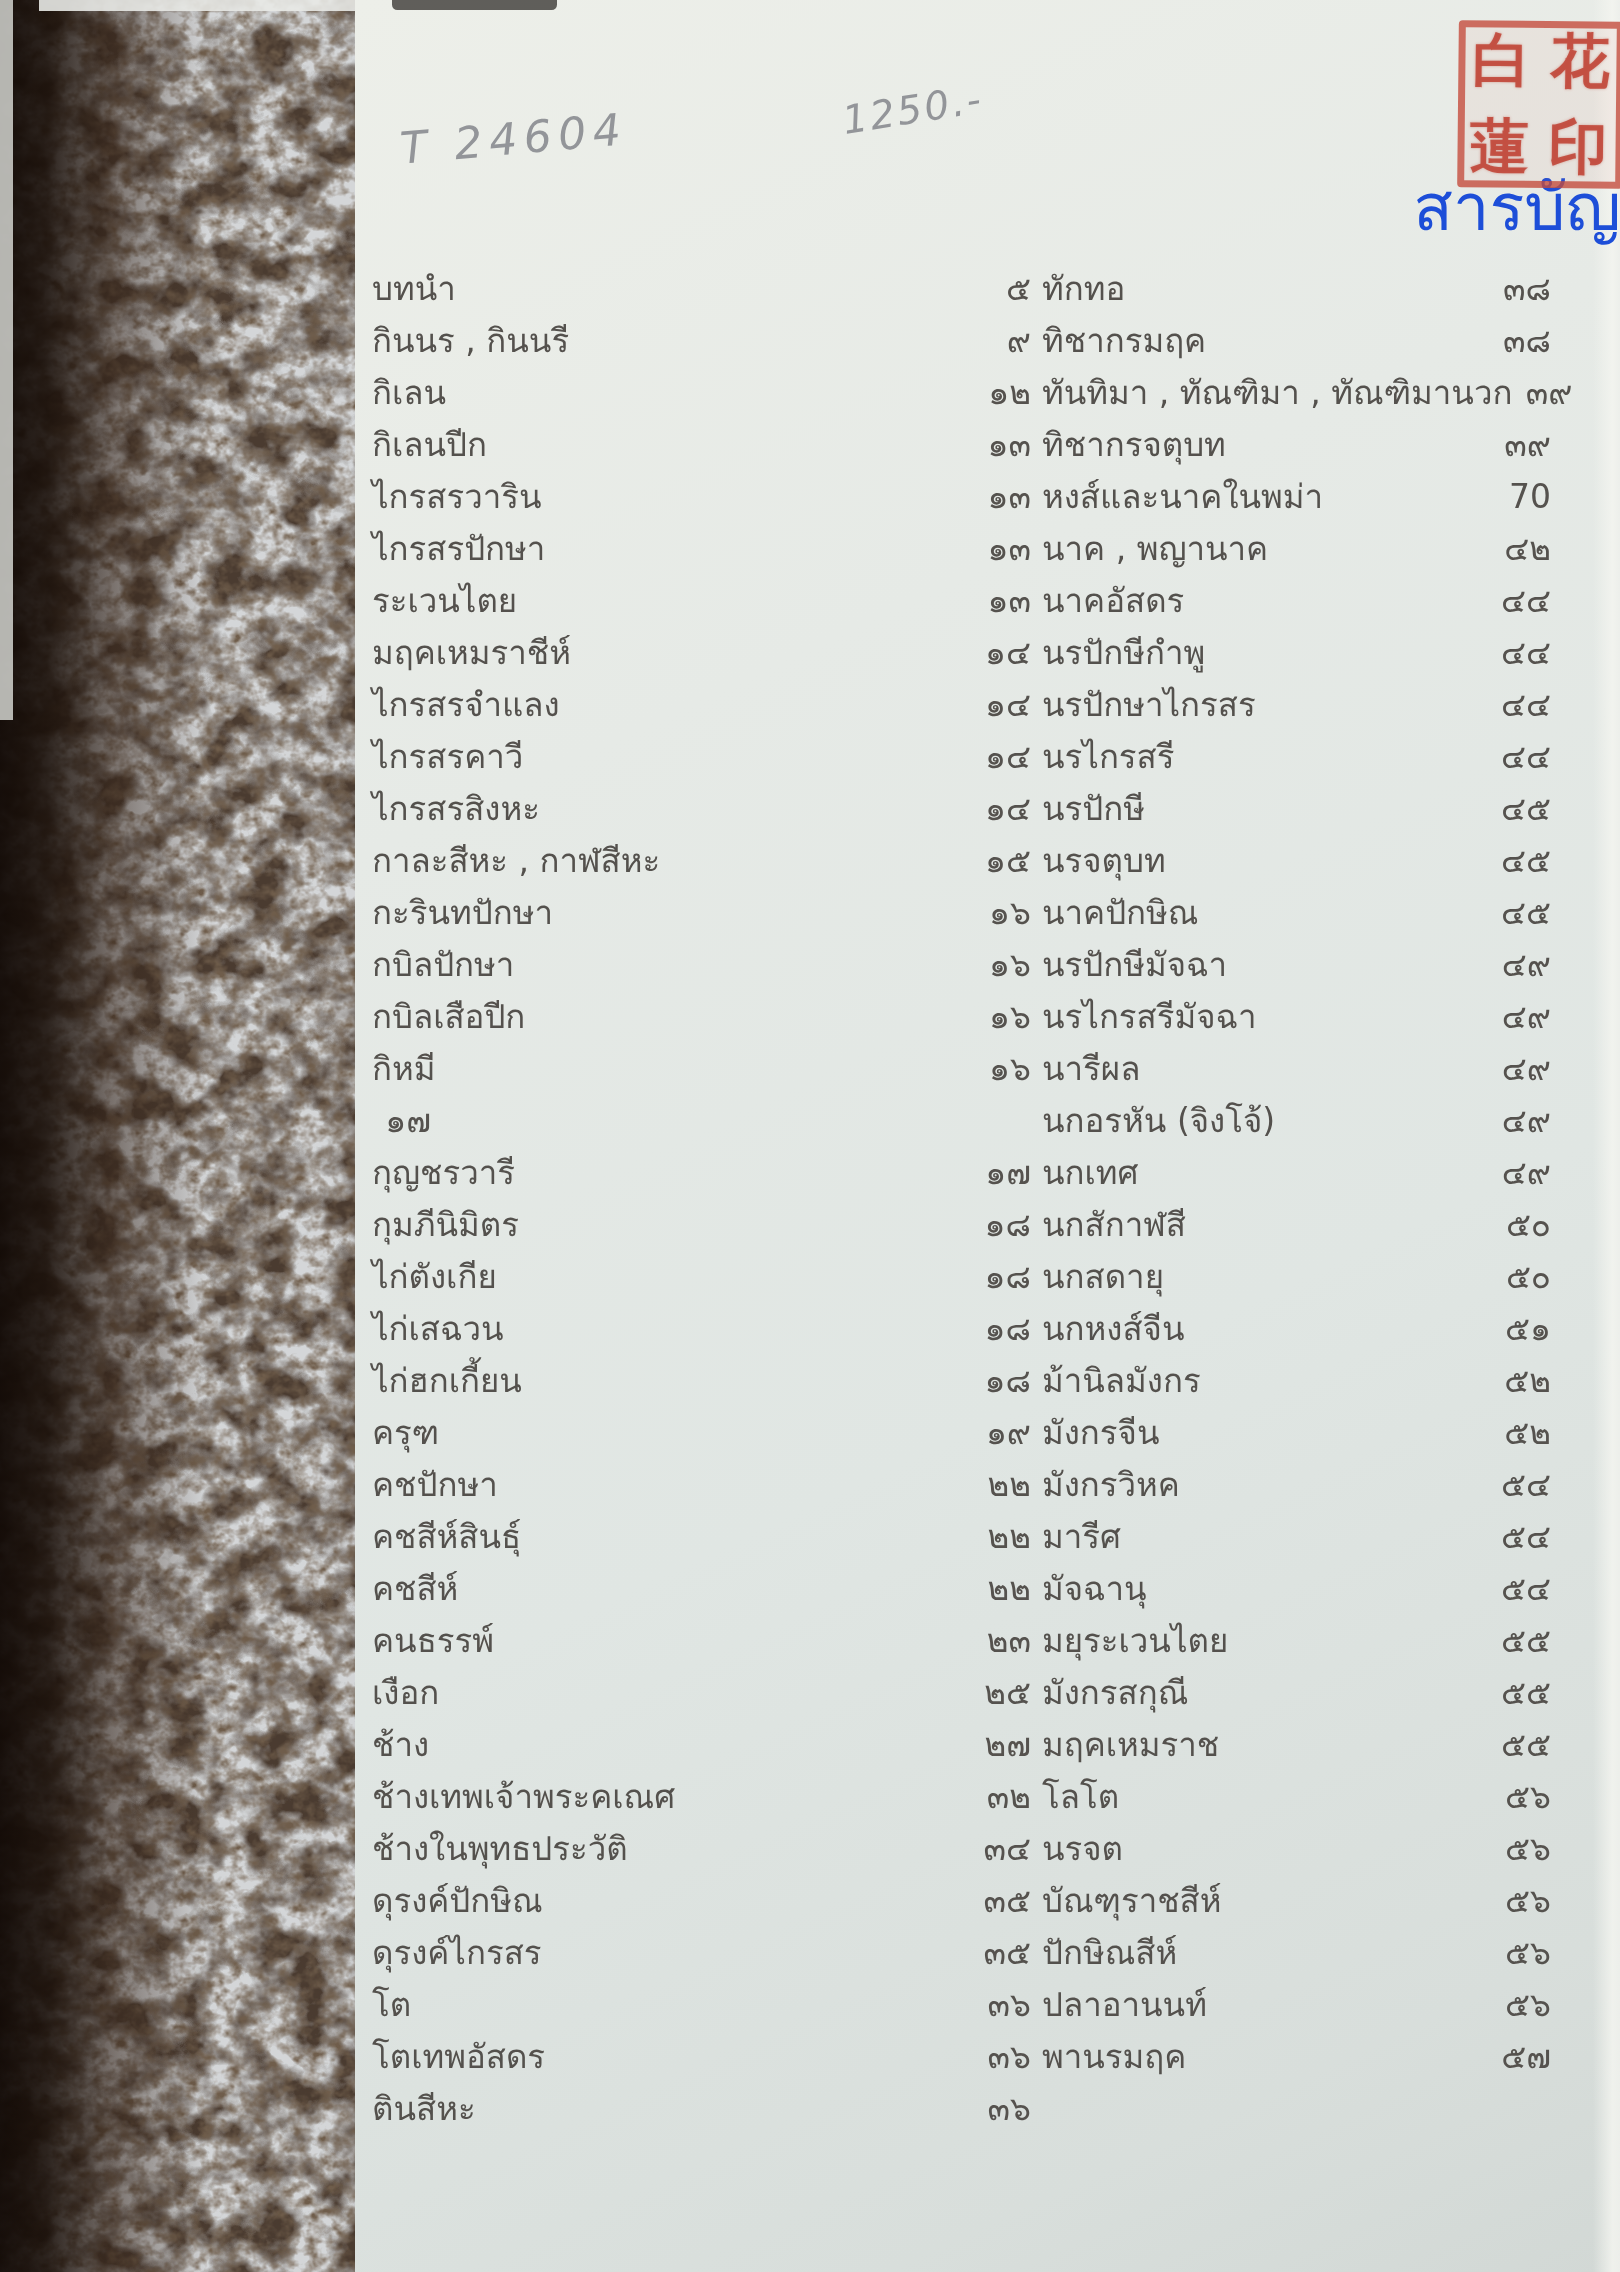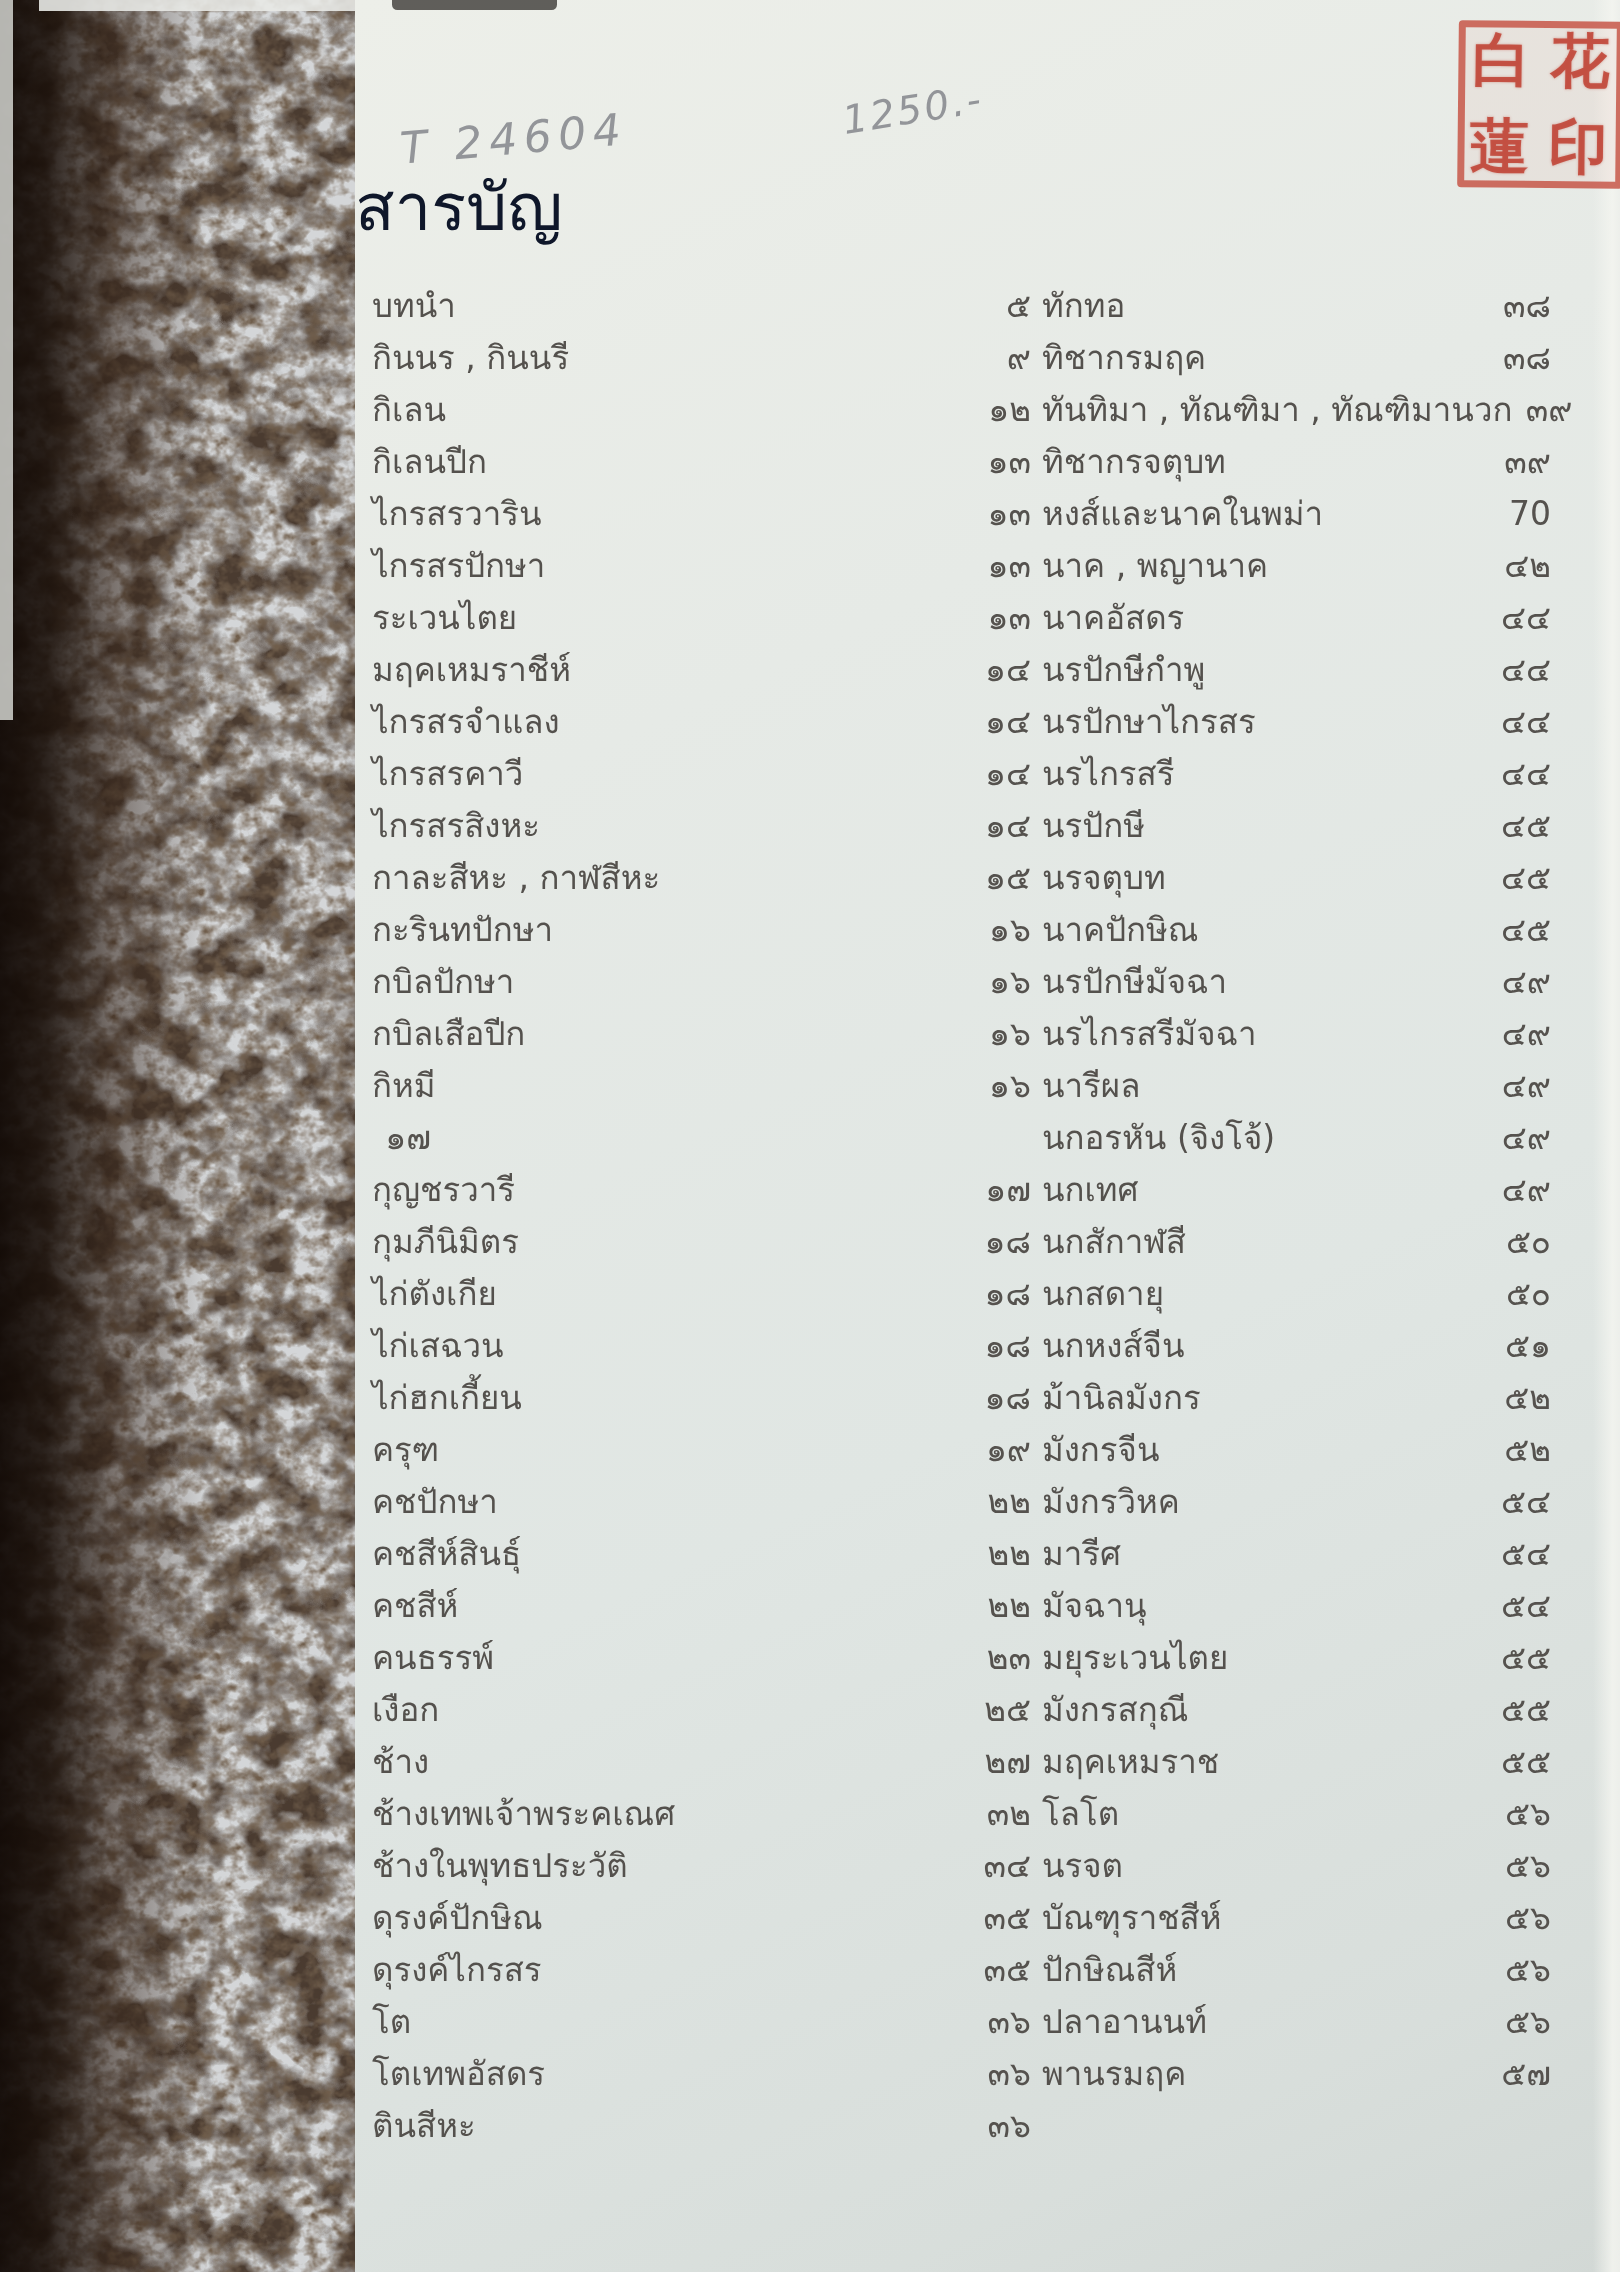--- a/index.html
+++ b/index.html
@@ -44,39 +44,39 @@
   
   .handwriting{
     position:absolute;color:#84868c;font-style:italic;
     font-family:"DejaVu Sans",sans-serif;opacity:.85;
   }
   .hw-call{left:400px;top:113px;font-size:44px;letter-spacing:6.7px;transform:rotate(-5deg);}
   .hw-price{left:842px;top:87px;font-size:39px;letter-spacing:2.7px;transform:rotate(-9deg);}
   
   .title{
     position:absolute;left:355px;top:155px;width:1266px;
-    text-align:left;font-size:65px;color:#0f172a;
+    text-align:right;font-size:65px;color:#1d4ed8;
     font-family:"DejaVu Serif","DejaVu Sans",serif;
   }
   
   .seal{
     position:absolute;left:1458px;top:21.3px;width:151px;height:153px;
     border:7.3px solid rgba(196,75,60,0.78);border-radius:4px;
     background:rgba(225,120,104,0.07);transform:rotate(0.6deg);
   }
   .seal-char{
     position:absolute;color:rgba(191,66,52,0.85);font-size:59px;font-weight:bold;
     text-shadow:0 0 2.7px rgba(191,66,52,0.45);line-height:1;
   }
   .seal-tr{right:6.7px;top:2.7px;}
   .seal-br{right:8px;bottom:5.3px;}
   .seal-tl{left:6.7px;top:2.7px;}
   .seal-bl{left:5.3px;bottom:5.3px;}
   
-  .toc-col{position:absolute;top:279px;}
+  .toc-col{position:absolute;top:262px;}
   .toc-col-left{left:372px;width:659px;}
   .toc-col-right{left:1042px;width:509px;}
   .toc-row{
     display:flex;justify-content:space-between;align-items:center;
     height:52px;font-size:33px;color:#54514d;white-space:nowrap;
   }
   .toc-label{overflow:visible;}
   .toc-page{text-align:right;padding-left:13.3px;color:#55524e;}
 </style>
 </head>

